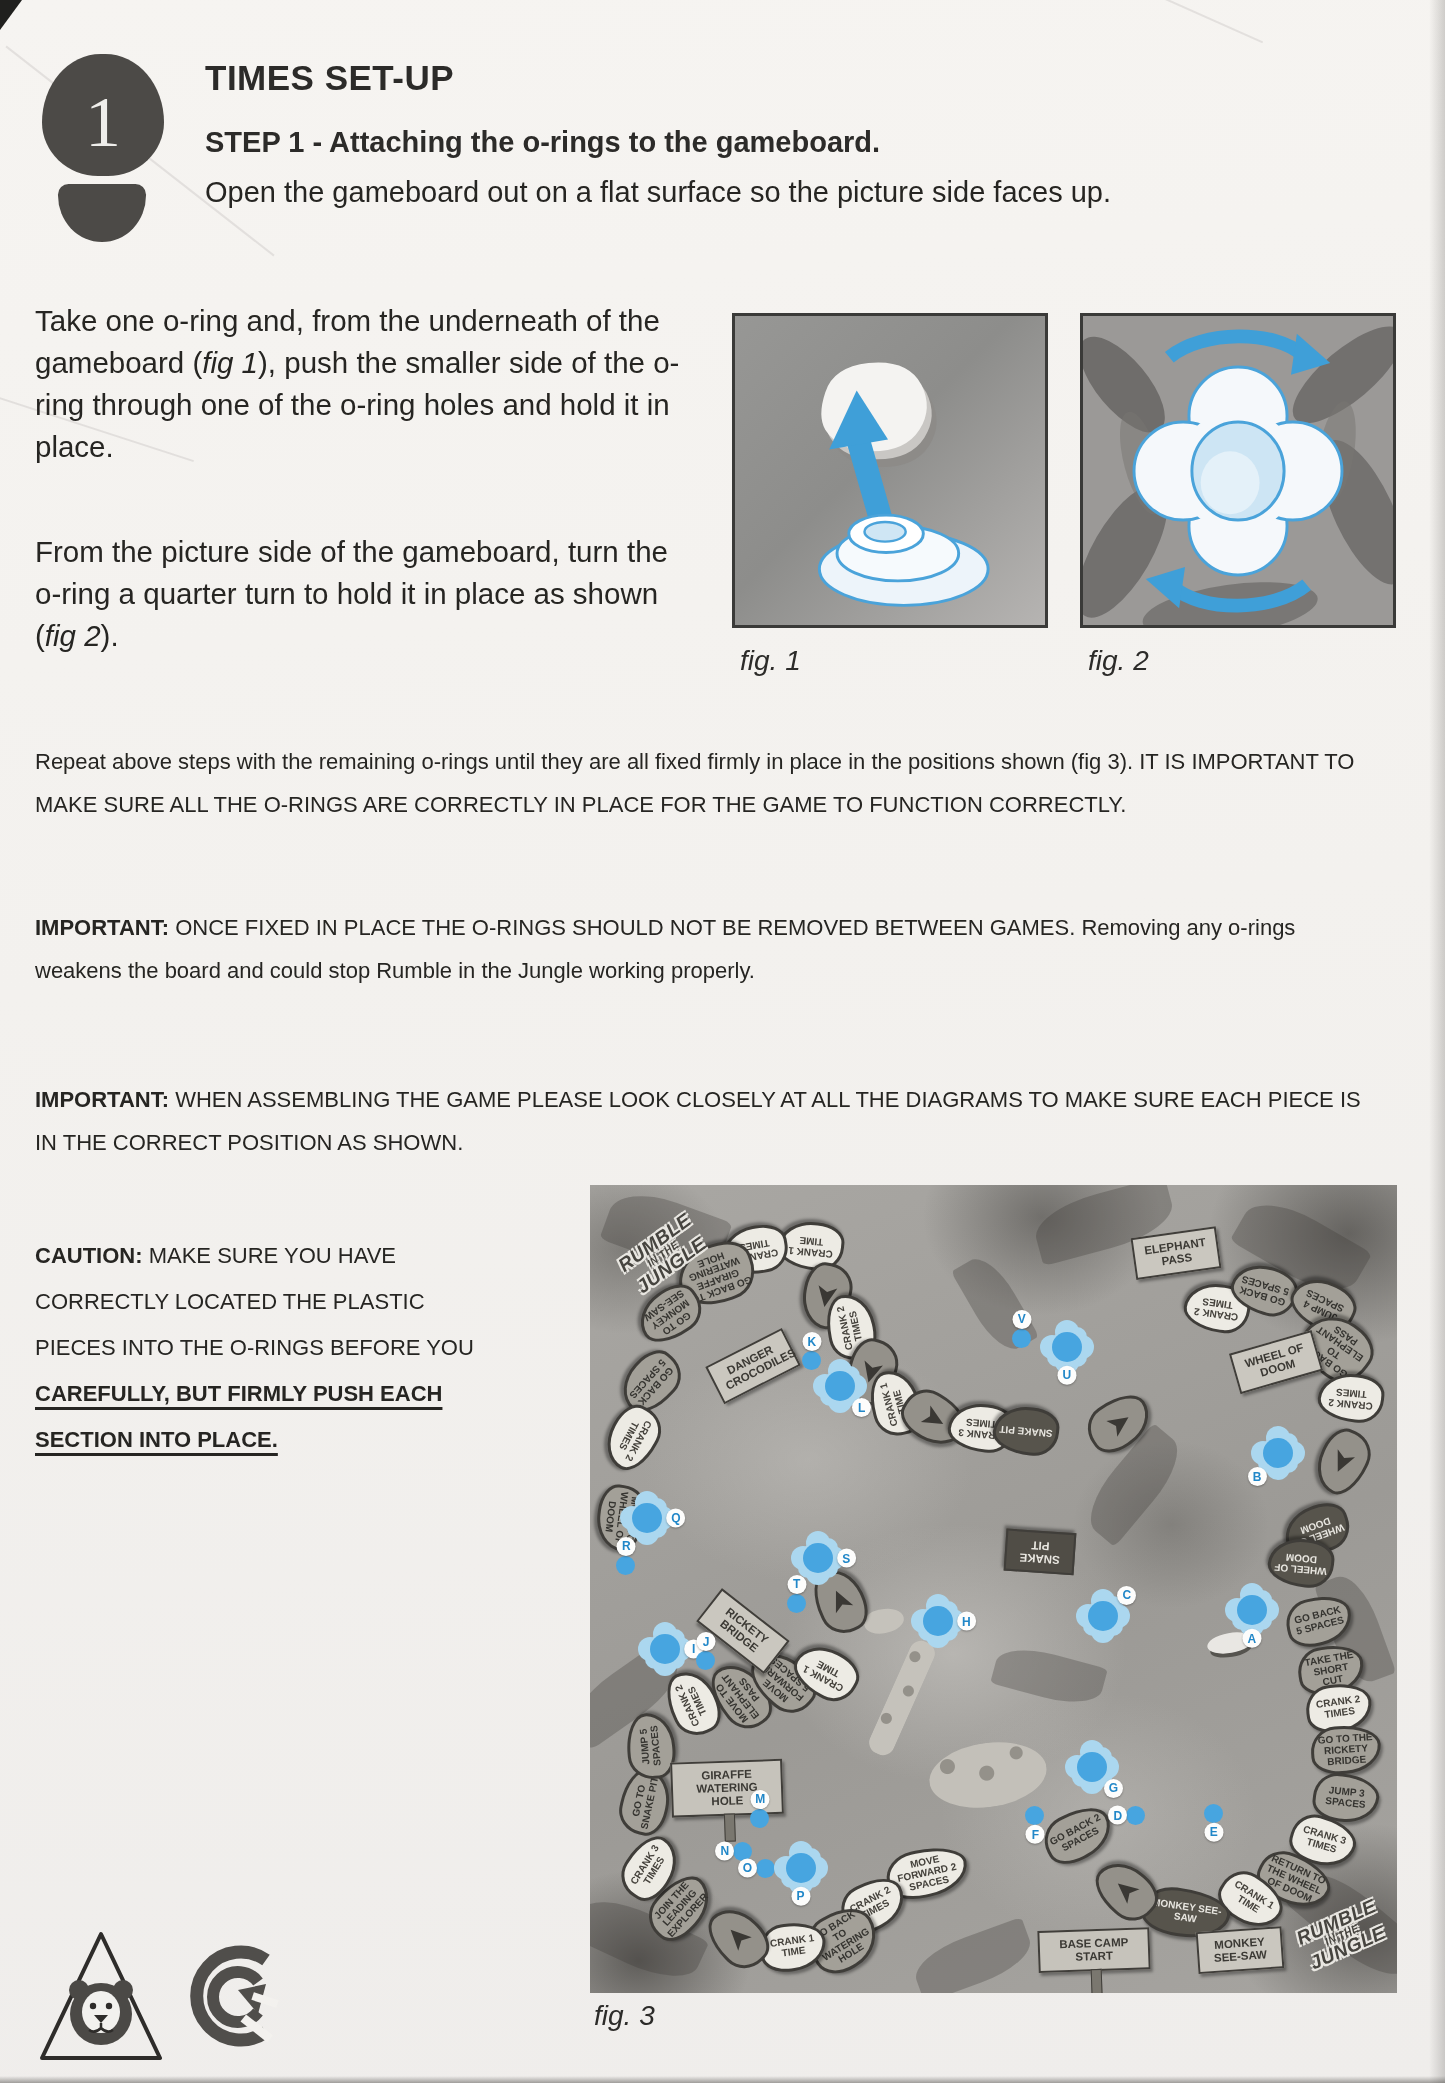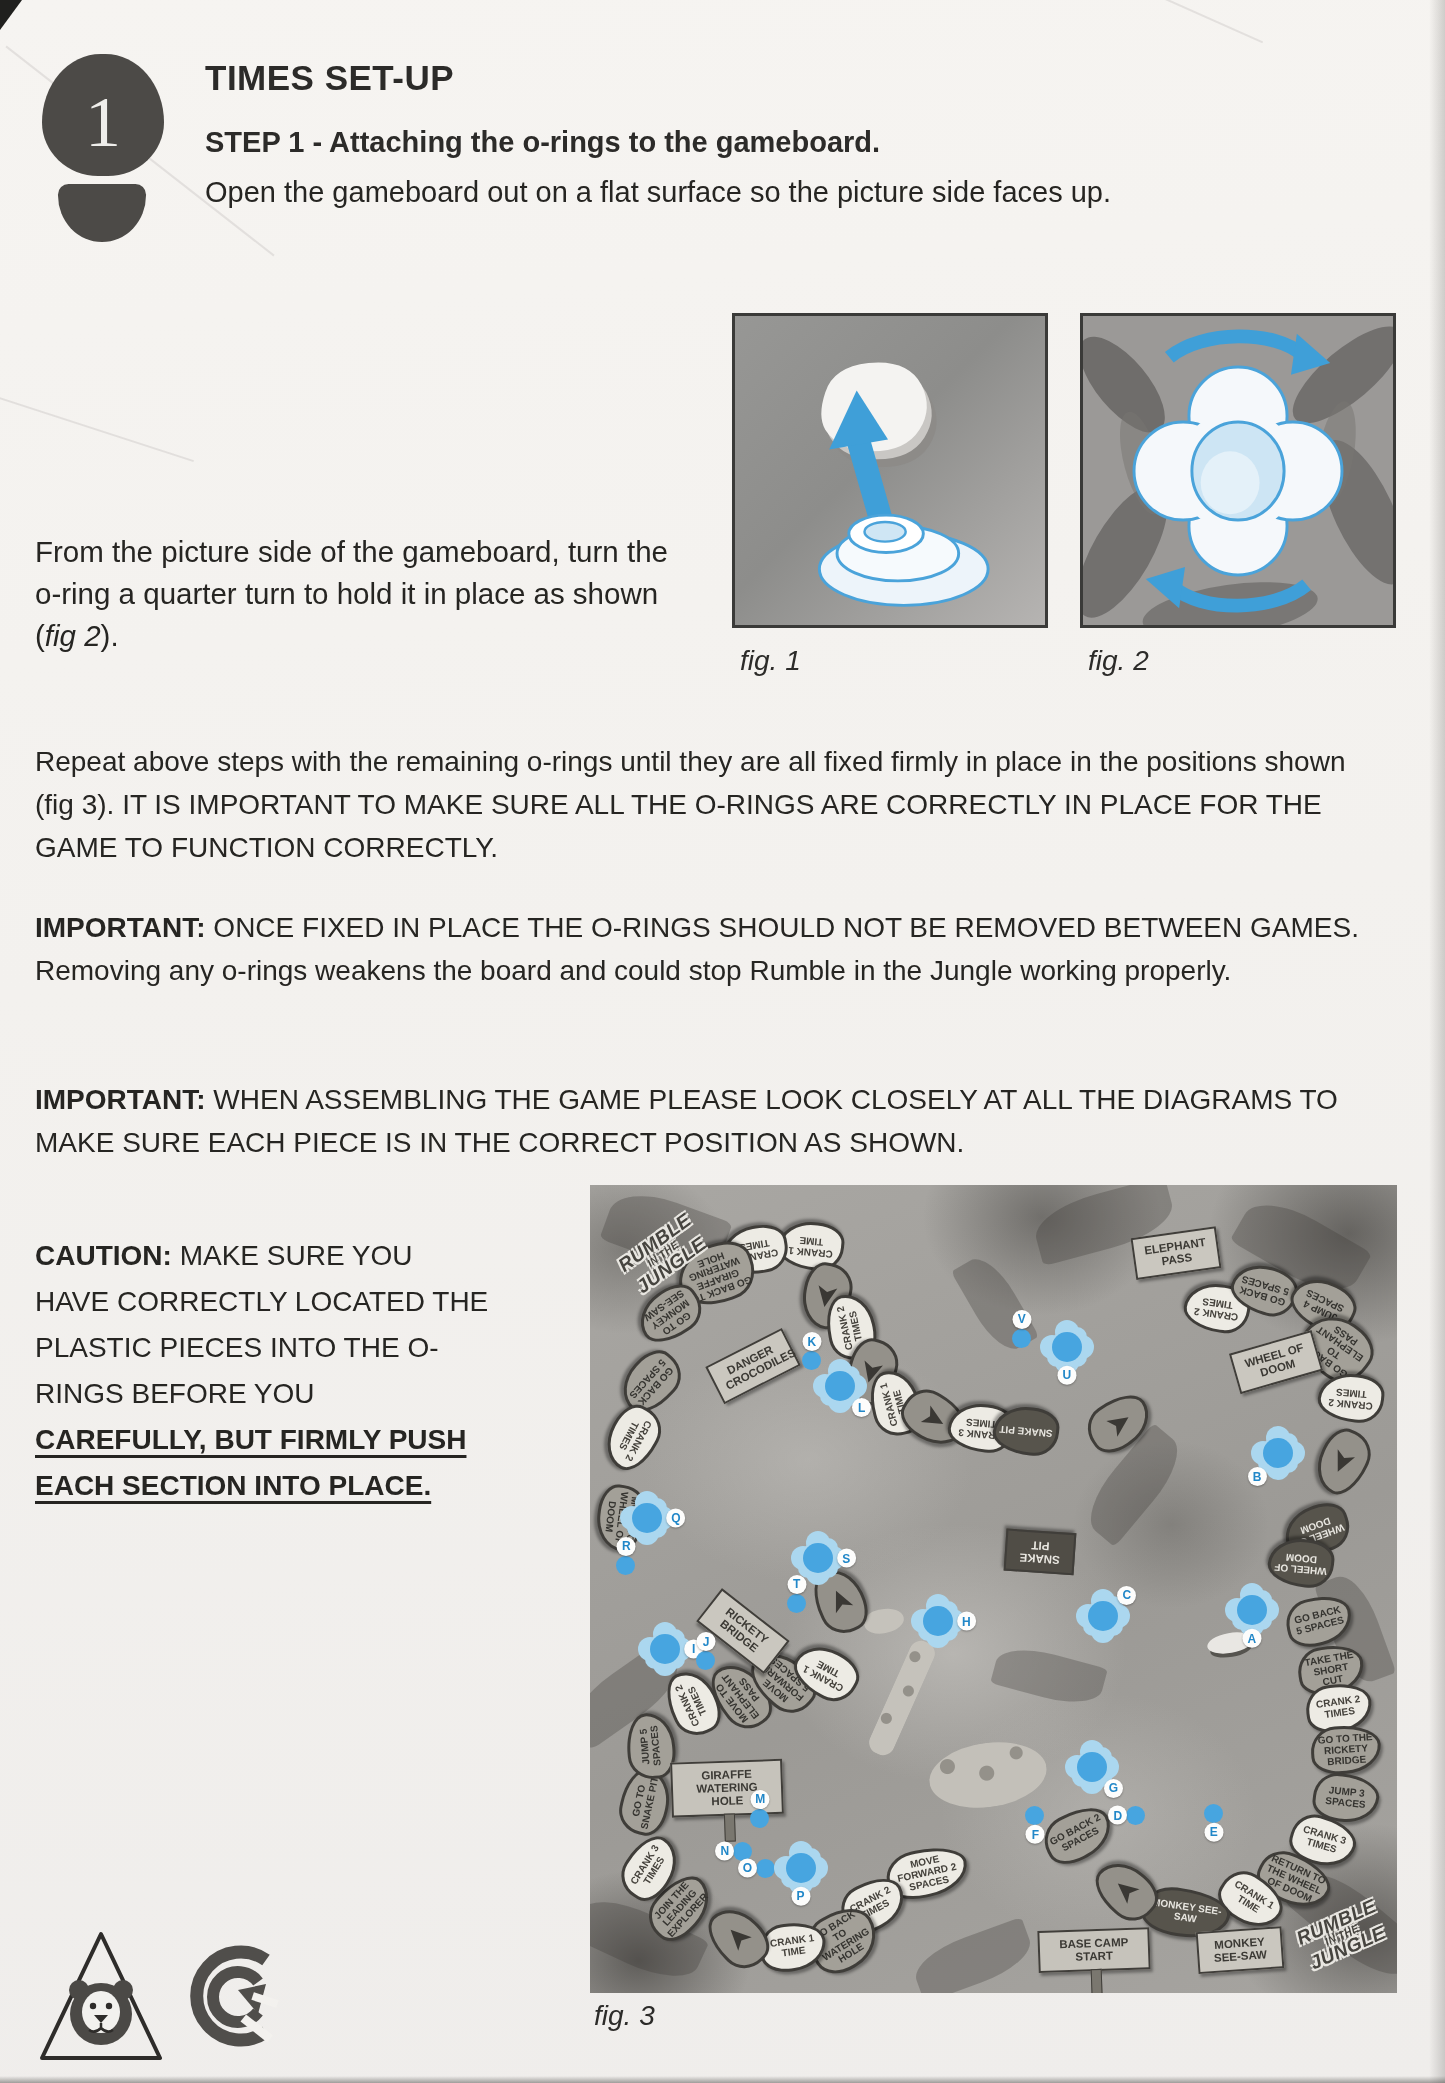--- a/index.html
+++ b/index.html
@@ -30,21 +30,21 @@
     font-size:72px;color:#efeeeb;line-height:1;margin-top:14px;}
   .heel{width:88px;height:58px;background:#4c4a47;margin:8px 0 0 16px;
     border-radius:12% 12% 50% 50% / 18% 18% 80% 80%;}
   .page-title{position:absolute;left:205px;top:58px;margin:0;
     font-size:35px;font-weight:700;letter-spacing:.5px;color:#2c2b29;}
   .step-heading{position:absolute;left:205px;top:126px;margin:0;
     font-size:29px;font-weight:700;color:#2c2b29;}
   .intro{position:absolute;left:205px;top:176px;margin:0;font-size:29px;}
 
   
-  .para{position:absolute;margin:0;font-size:28px;line-height:43px;}
+  .para{position:absolute;margin:0;font-size:22px;line-height:43px;}
   .p1{left:35px;top:300px;width:648px;font-size:29.5px;line-height:42px;}
   .p2{left:35px;top:531px;width:648px;font-size:29.5px;line-height:42px;}
   .p3{left:35px;top:740px;width:1335px;}
   .p4{left:35px;top:906px;width:1350px;}
   .p5{left:35px;top:1078px;width:1350px;}
   .caution{left:35px;top:1233px;width:458px;line-height:46px;}
   .caution .u{font-weight:700;text-decoration:underline;
     text-decoration-thickness:3px;text-underline-offset:6px;}
   .usefig{left:35px;top:1618px;width:430px;font-style:italic;font-size:30px;}
   strong{font-weight:700;}
@@ -161,20 +161,21 @@
   <div class="step-icon">
     <div class="sole">
       <span class="step-num">1</span>
     </div>
     <div class="heel"></div>
   </div>
   <h1 class="page-title">TIMES SET-UP</h1>
   <h2 class="step-heading">STEP 1 - Attaching the o-rings to the gameboard.</h2>
   <p class="intro">Open the gameboard out on a flat surface so the picture side faces up.</p>
 
+  <p class="para p1"><span>Take one o-ring and, from the underneath of the gameboard (</span><em>fig 1</em><span>), push the smaller side of the o-ring through one of the o-ring holes and hold it in place.</span></p>
   <p class="para p2"><span>From the picture side of the gameboard, turn the o-ring a quarter turn to hold it in place as shown (</span><em>fig 2</em><span>).</span></p>
 
   <figure class="figbox fig1" style="margin:0">
     <svg viewBox="0 0 316 315">
       <defs>
         <linearGradient id="g1" x1="0" y1="0" x2="1" y2="1">
           <stop offset="0" stop-color="#979795"></stop>
             <stop offset="0.45" stop-color="#8d8d8b"></stop>
             <stop offset="1" stop-color="#b6b4b2"></stop>
         </linearGradient>

